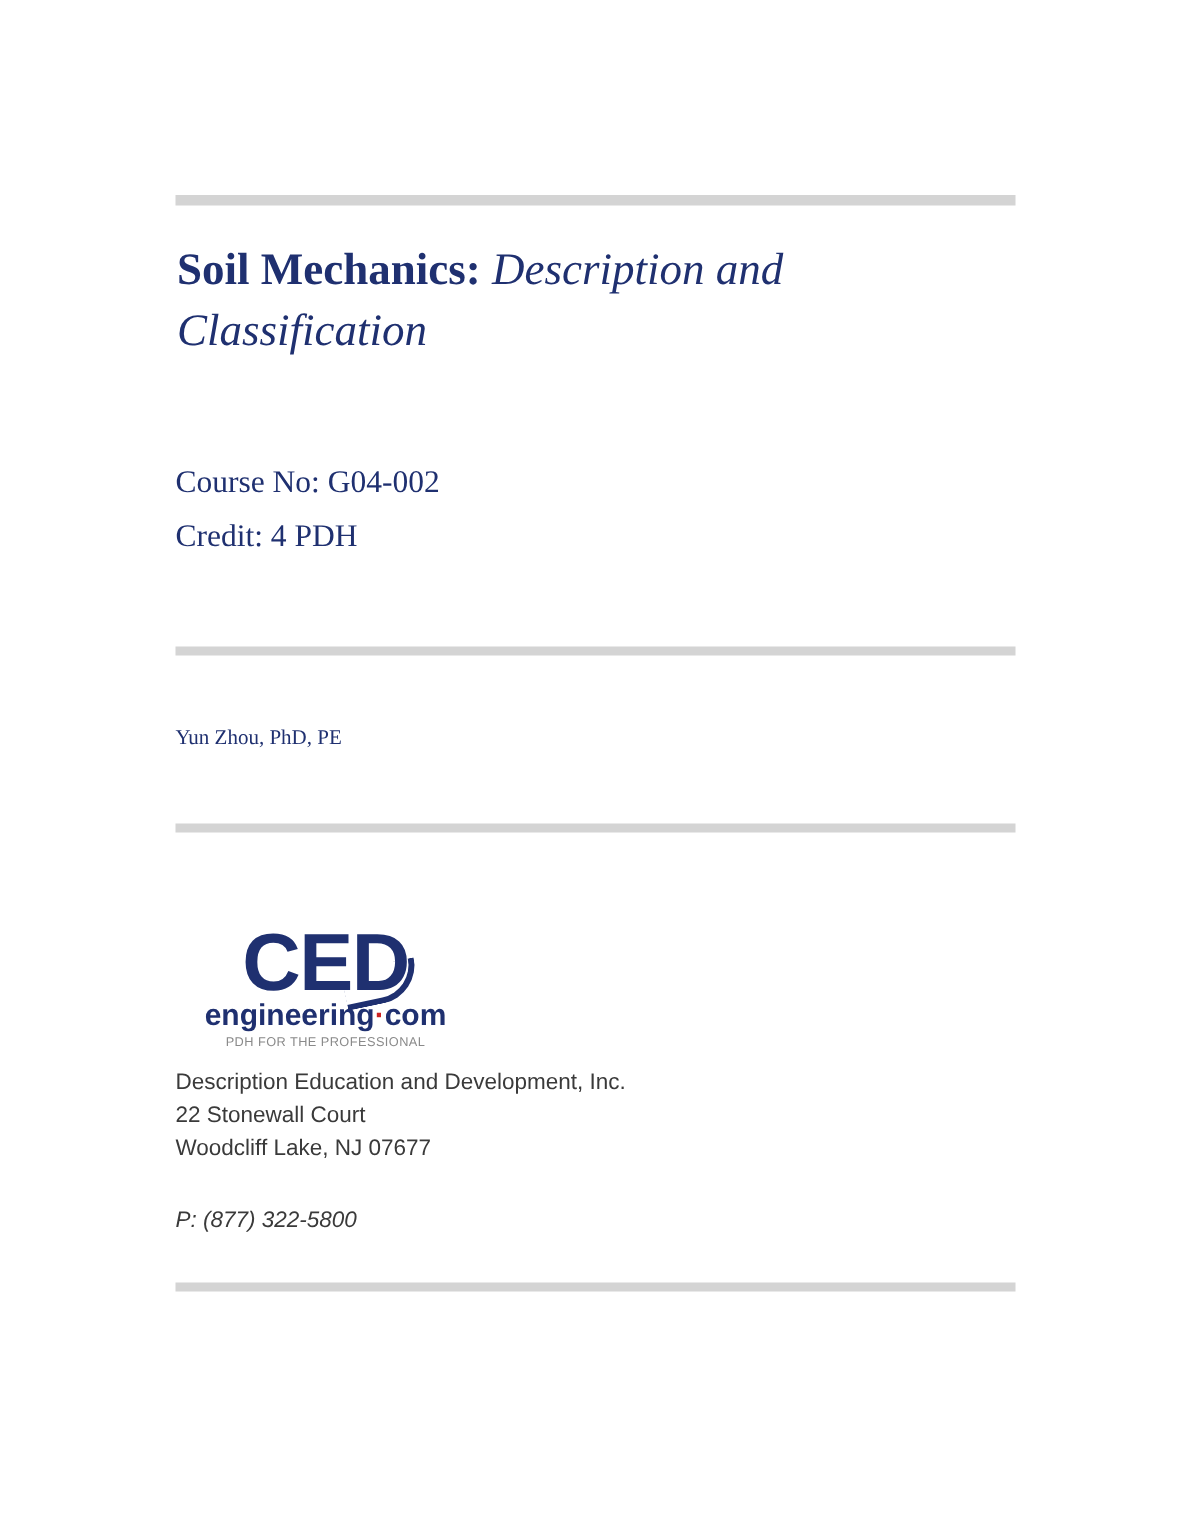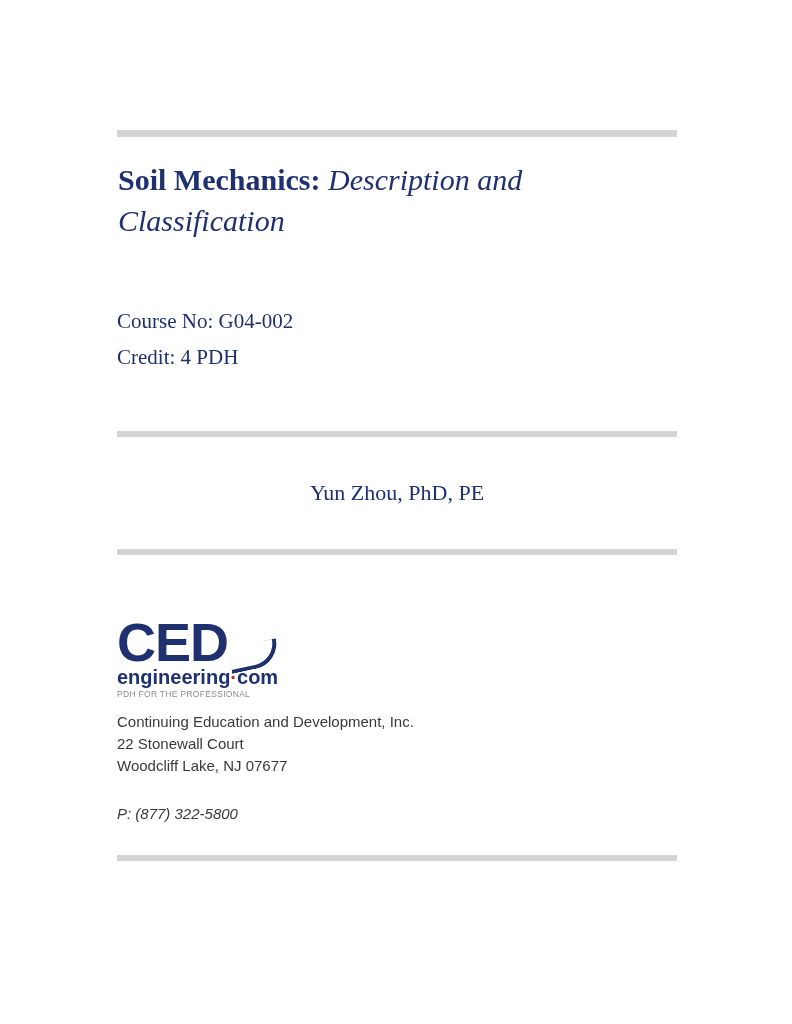--- a/index.html
+++ b/index.html
@@ -63,32 +63,32 @@
     font-family: "Liberation Serif", serif;
     font-size: 21px;
     line-height: 36px;
     color: #1f3070;
   }
   .gap-before-rule2 {
     height: 56px;
   }
   .author {
     font-family: "Liberation Serif", serif;
-    font-size: 22px;
+    font-size: 14px;
     line-height: 28px;
     color: #1f3070;
     margin-top: 42px;
     margin-bottom: 42px;
-    text-align: center;
   }
   .logo-wrap {
     margin-top: 62px;
     width: 200px;
     position: relative;
     height: 72px;
+    text-align: center;
   }
   .logo-ced {
     font-family: "Liberation Sans", sans-serif;
     font-weight: bold;
     font-size: 54px;
     letter-spacing: -1px;
     color: #1f3070;
     line-height: 50px;
     position: relative;
     display: inline-block;
@@ -172,21 +172,21 @@
     <div class="rule thin"></div>
 
     <div class="logo-wrap">
       <div class="logo-ced">CED</div>
       <div class="logo-swoosh"></div>
       <div class="logo-sub"><span>engineering</span><span class="dot">·</span><span>com</span></div>
       <div class="logo-tag">PDH FOR THE PROFESSIONAL</div>
     </div>
 
     <div class="address">
-      <div>Continuing Education and Development, Inc.</div>
+      <div>Description Education and Development, Inc.</div>
       <div>22 Stonewall Court</div>
       <div>Woodcliff Lake, NJ 07677</div>
     </div>
 
     <div class="contact">
       <div>P: (877) 322-5800</div>
     </div>
 
     <div class="bottom-rule-wrap">
       <div class="rule thin"></div>

